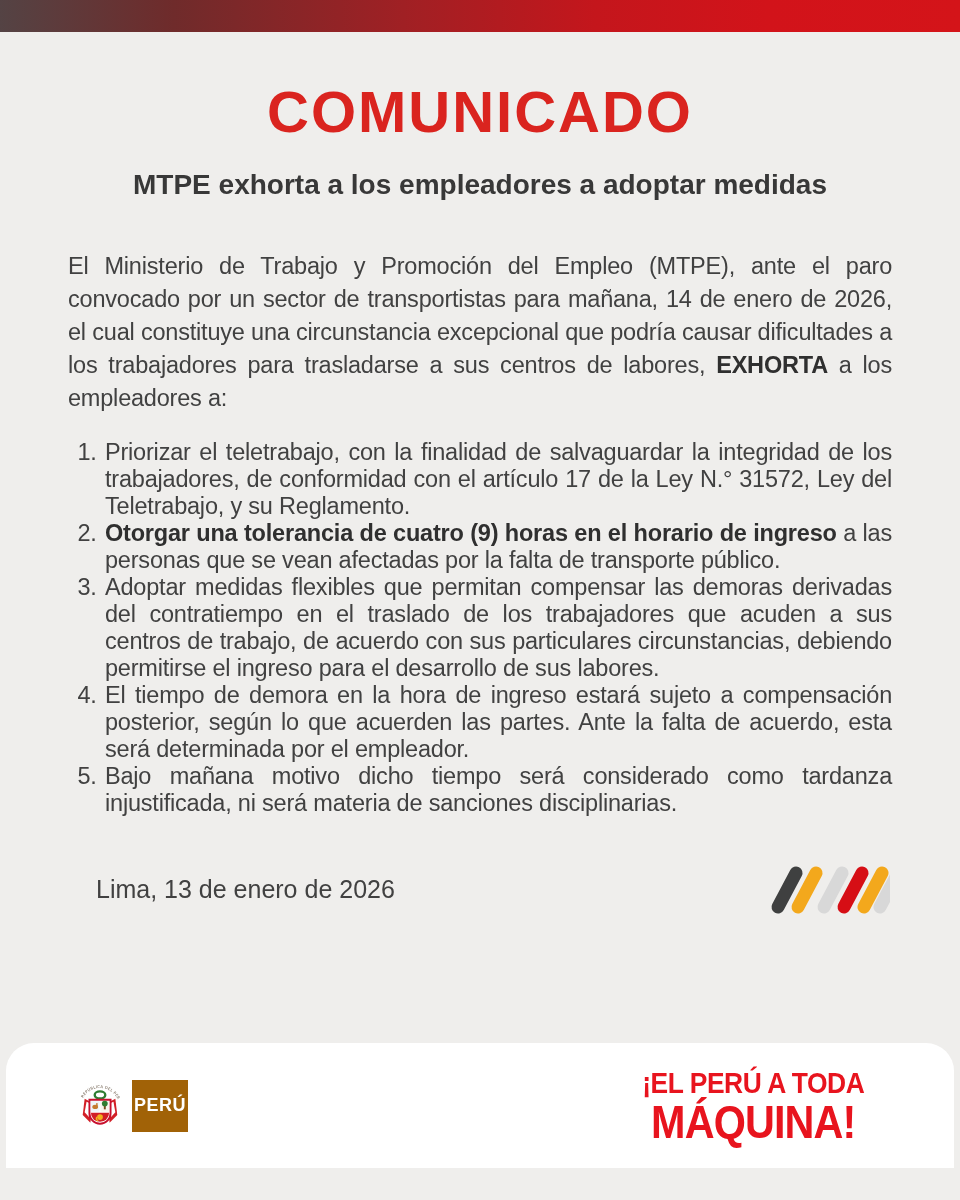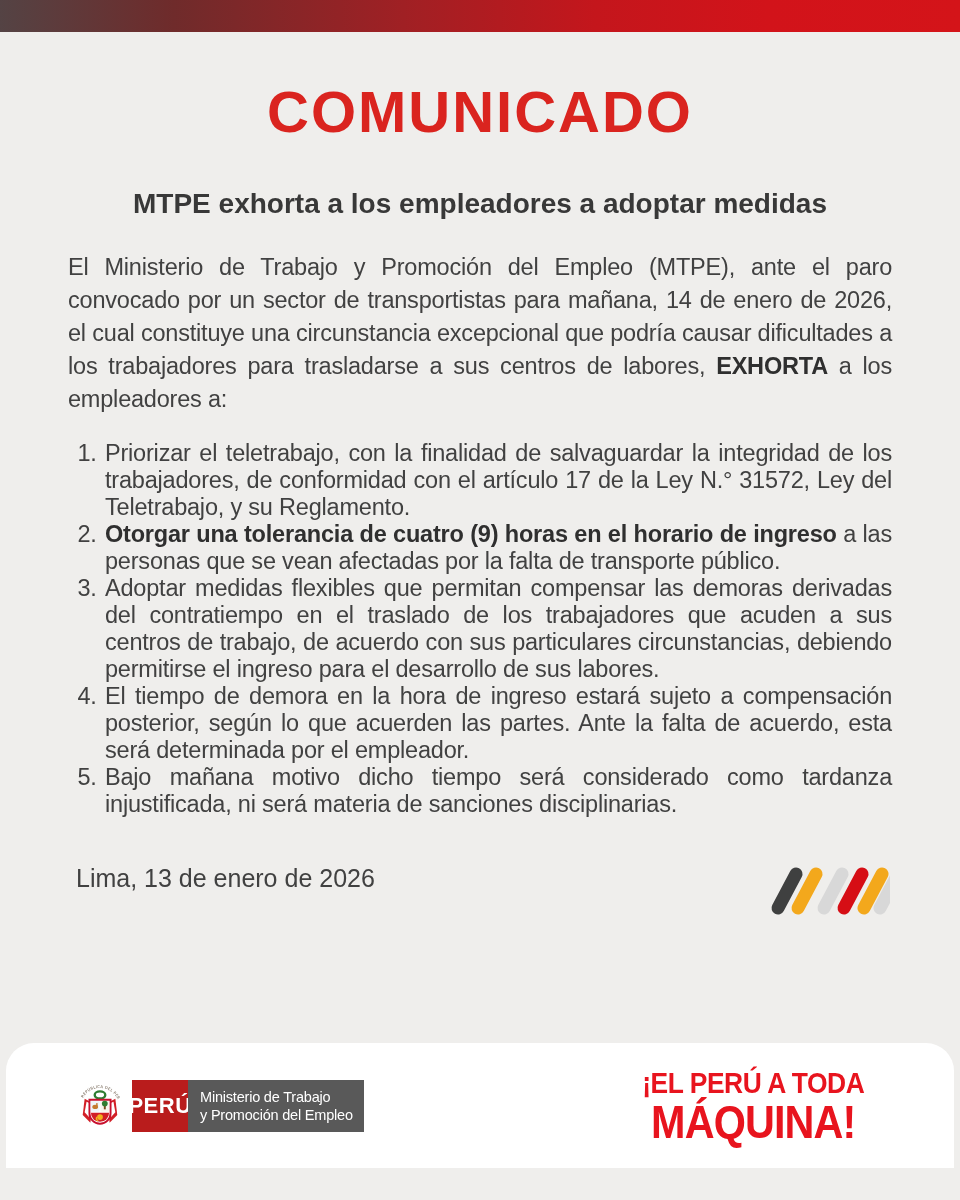--- a/index.html
+++ b/index.html
@@ -19,76 +19,77 @@
   .title {
     margin-top: 46px;
     text-align: center;
     font-size: 58px;
     font-weight: 800;
     letter-spacing: 2px;
     color: #da241f;
   }
 
   .subtitle {
-    margin-top: 39px;
+    margin-top: 20px;
     text-align: center;
     font-size: 28px;
     line-height: 39px;
     font-weight: 700;
     color: #383838;
   }
 
   .content { margin: 0 68px; color: #414141; }
 
   .intro {
-    margin-top: 28px;
+    margin-top: 46px;
     font-size: 23.5px;
     line-height: 33px;
     text-align: justify;
     letter-spacing: -0.2px;
   }
   .bold-inline { font-weight: 700; color: #2f2f2f; }
 
   ol.measures {
     margin: 20px 0 0 0;
     padding-left: 35px;
     font-size: 23.5px;
     line-height: 27px;
     text-align: justify;
     letter-spacing: -0.2px;
   }
   ol.measures li { margin: 0; padding-left: 2px; }
 
   .date-row {
-    margin: 46px 70px 0 76px;
+    margin: 46px 70px 0 96px;
     display: flex;
     justify-content: space-between;
+    align-items: center;
   }
   .date-text { font-size: 25px; color: #414141; }
   .slashes-icon { width: 122px; height: 54px; }
 
   .footer-card {
     position: absolute;
     left: 6px; right: 6px; bottom: 0;
     height: 125px;
     background: #ffffff;
     border-radius: 28px 28px 0 0;
     display: flex;
     align-items: center;
     padding: 0 56px 0 70px;
     box-sizing: border-box;
   }
   .logo-group { display: flex; align-items: center; }
   .coat-svg { width: 48px; height: 60px; margin-right: 8px; }
   .peru-box {
     width: 56px; height: 52px;
-    background: #b91c1c;
+    background: #a16207;
     color: #ffffff;
     display: flex; align-items: center; justify-content: center;
-    font-size: 22px; font-weight: 700; letter-spacing: 0.5px;
+    font-size: 18px; font-weight: 700; letter-spacing: 0.5px;
   }
   .ministry-box {
     width: 176px; height: 52px;
     background: #595959;
     color: #ffffff;
     display: flex; flex-direction: column; justify-content: center;
     padding-left: 12px;
     box-sizing: border-box;
     font-size: 14.5px;
     line-height: 18px;
@@ -164,24 +165,20 @@
         <ellipse cx="40" cy="63" rx="6" ry="4.5" fill="#c57a2e"></ellipse>
         <rect x="42" y="55" width="3" height="6" fill="#c57a2e"></rect>
         <rect x="58" y="56" width="4" height="12" fill="#7a4b20"></rect>
         <circle cx="60" cy="56" r="6" fill="#2e7d32"></circle>
         <circle cx="50" cy="84" r="6" fill="#f2b01e"></circle>
         <path d="M44,84 q-4,4 2,8" stroke="#f2b01e" stroke-width="3" fill="none"></path>
       </svg>
       <div class="peru-box">
         <span>PERÚ</span>
       </div>
-      <div class="ministry-box">
-        <span>Ministerio de Trabajo</span>
-        <span>y Promoción del Empleo</span>
-      </div>
     </div>
     <div class="slogan">
       <div class="slogan-line1">¡EL PERÚ A TODA</div>
       <div class="slogan-line2">MÁQUINA!</div>
     </div>
   </div>
 
 </div>
 
 </body></html>

